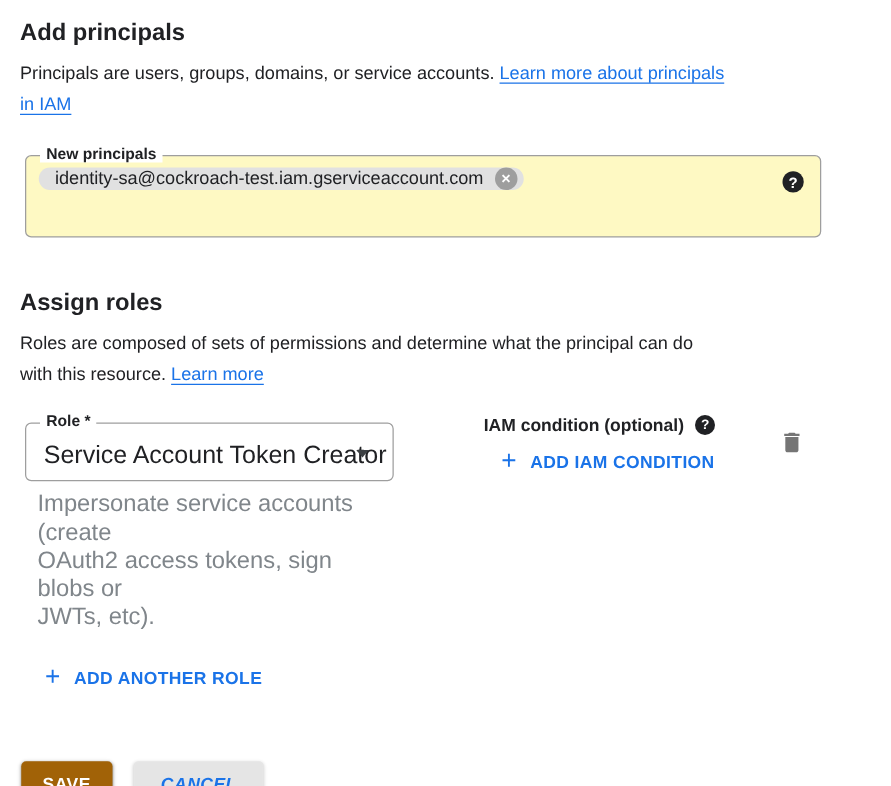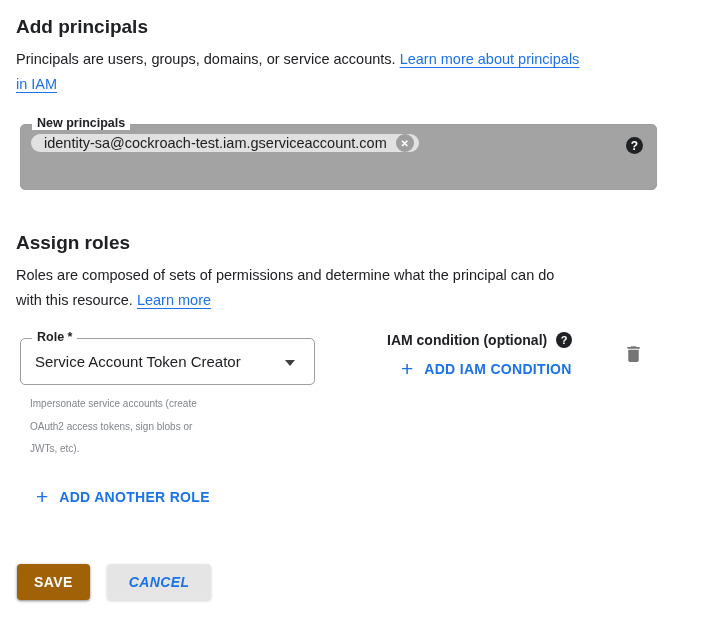--- a/index.html
+++ b/index.html
@@ -7,21 +7,21 @@
     width:713px;height:629px;overflow:hidden;background:#fff;
     color:#202124;font-family:"Liberation Sans",sans-serif;position:relative;
   }
   .title{font-size:19px;font-weight:700;margin:15px 16px 0;line-height:23px;}
   .desc{font-size:14.5px;line-height:25px;margin:9px 16px 0;color:#202124;}
   a.link{color:#1a73e8;text-decoration:underline;text-underline-offset:3px;cursor:pointer;}
 
   
   .field{
     position:relative;box-sizing:border-box;margin:27px 0 0 20px;width:637px;height:66px;
-    border:1px solid #9e9e9e;border-radius:5px;background:#a3a3a3;
+    border:1px solid #9e9e9e;border-radius:5px;background:#fef9c3;
   }
   .field-label{
     position:absolute;top:-9px;left:11px;background:#fff;padding:0 5px;
     font-size:12.5px;font-weight:700;color:#202124;line-height:14px;
   }
   .chip{
     display:inline-flex;align-items:center;gap:9px;background:#e1e1e1;border-radius:14px;
     height:18px;padding:0 5px 0 13px;margin:9px 0 0 10px;font-size:14.5px;color:#202124;
   }
   .chip-close{
@@ -36,26 +36,26 @@
   .field-help{position:absolute;right:13px;top:12px;}
 
   .section-title{font-size:19px;font-weight:700;margin:41px 16px 0;line-height:23px;}
 
   .role-row{display:flex;align-items:flex-start;margin:25px 16px 0 20px;width:677px;gap:44px;}
   .role-col{flex:none;width:295px;}
   .role-field{
     position:relative;box-sizing:border-box;width:295px;height:47px;
     border:1px solid #9e9e9e;border-radius:5px;background:#fff;cursor:pointer;
   }
-  .role-value{font-size:15px;margin:14px 0 0 14px;white-space:nowrap;}
+  .role-value{font-size:20px;margin:14px 0 0 14px;white-space:nowrap;}
   .dd-arrow{
     position:absolute;right:19px;top:21px;width:0;height:0;
     border-left:5.5px solid transparent;border-right:5.5px solid transparent;border-top:6px solid #3c4043;
   }
-  .role-helper{margin:8px 0 0 10px;max-width:265px;font-size:10px;line-height:22.5px;color:#80868b;}
+  .role-helper{margin:8px 0 0 10px;max-width:265px;font-size:19px;line-height:22.5px;color:#80868b;}
 
   .cond-col{margin-left:28px;margin-top:-6px;}
   .cond-label{display:flex;align-items:flex-end;gap:9px;font-size:14px;font-weight:700;color:#202124;}
   .cond-label .help-icon{width:16px;height:16px;font-size:11px;}
 
   .text-btn{
     display:inline-flex;align-items:center;gap:11px;color:#1a73e8;border:none;background:none;
     font-family:"Liberation Sans",sans-serif;font-size:14px;font-weight:700;letter-spacing:.3px;
     cursor:pointer;padding:0;
   }

